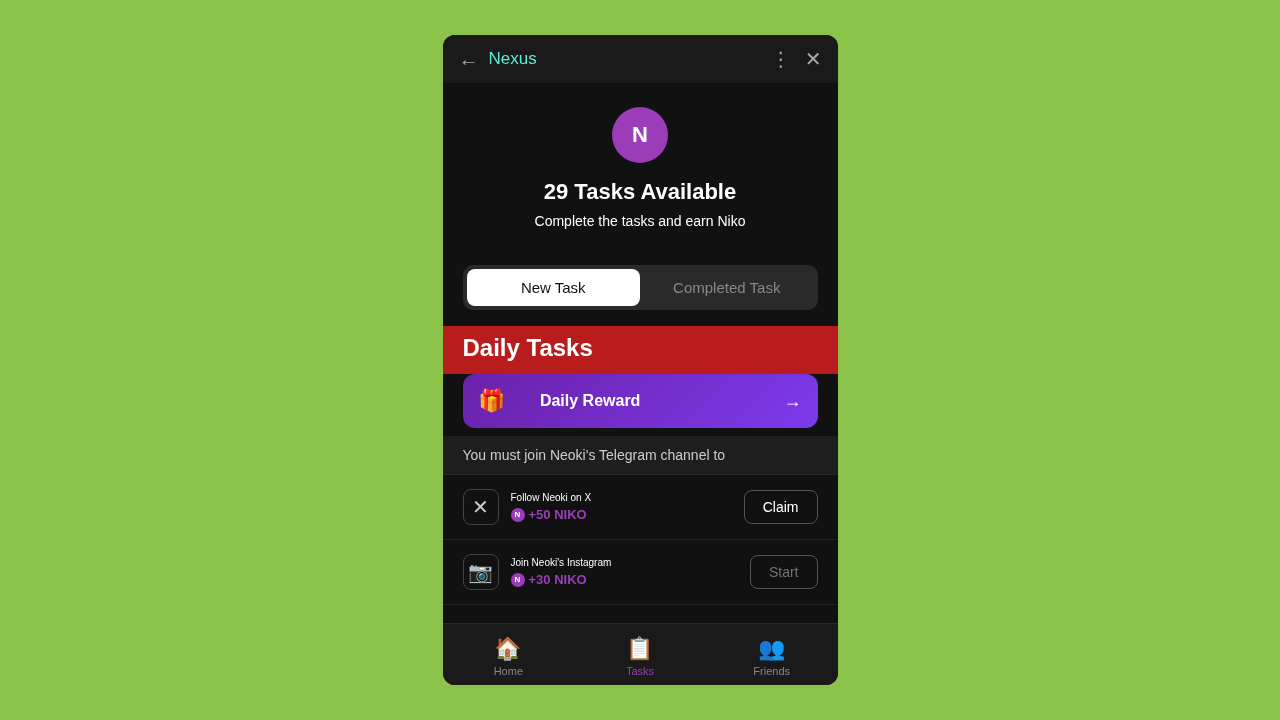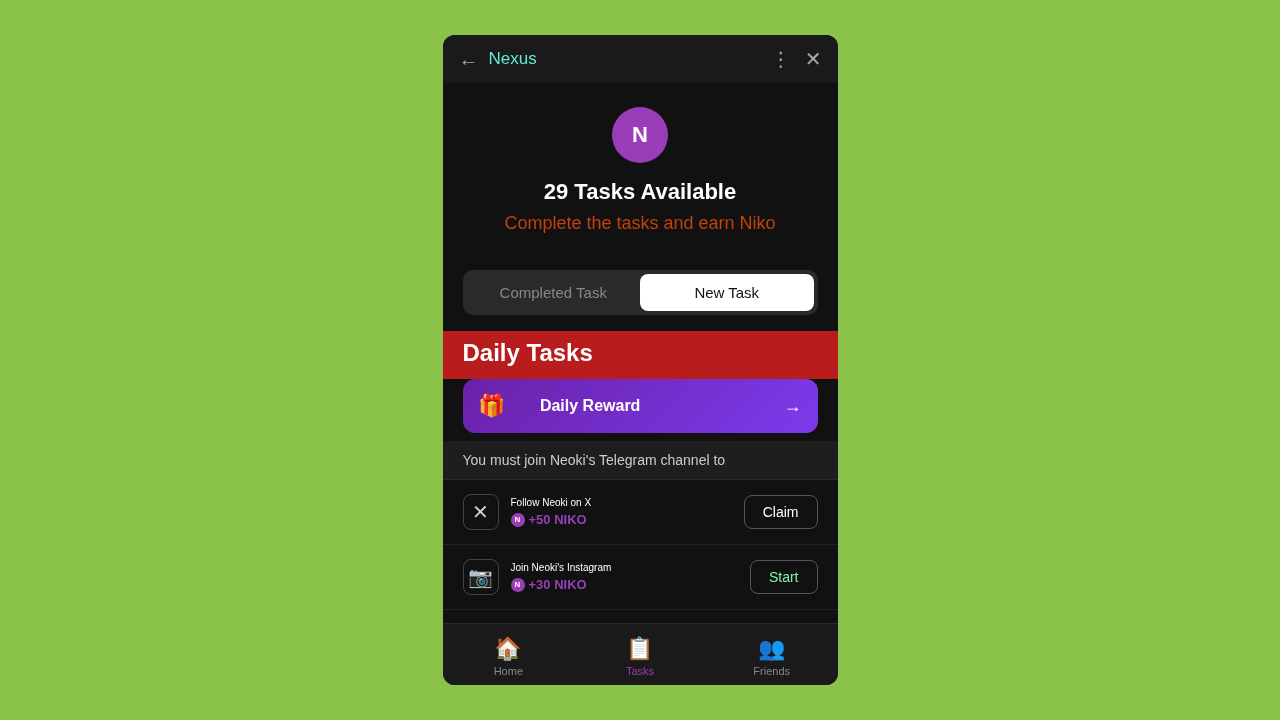--- a/index.html
+++ b/index.html
@@ -82,22 +82,22 @@
       font-weight: 700;
       margin-bottom: 16px;
     }
     .tasks-count {
       color: #ffffff;
       font-size: 22px;
       font-weight: 700;
       margin-bottom: 8px;
     }
     .tasks-subtitle {
-      color: #c2410c;
-      font-size: 18px;
+      color: #ffffff;
+      font-size: 14px;
     }
     .tab-section {
       padding: 16px 20px;
       background: #111111;
     }
     .tab-container {
       display: flex;
       background: #2a2a2a;
       border-radius: 10px;
       padding: 4px;
@@ -222,21 +222,21 @@
       color: #ffffff;
       padding: 8px 18px;
       border-radius: 8px;
       font-size: 14px;
       font-weight: 500;
       cursor: pointer;
     }
     .btn-start {
       background: transparent;
       border: 1.5px solid #555555;
-      color: #86efac;
+      color: #737373;
       padding: 8px 18px;
       border-radius: 8px;
       font-size: 14px;
       font-weight: 500;
       cursor: pointer;
     }
     .bottom-nav {
       display: flex;
       background: #1a1a1a;
       border-top: 1px solid #2a2a2a;
@@ -305,22 +305,22 @@
     <div class="header-section">
       <div class="avatar-circle">
         <span>N</span>
       </div>
       <div class="tasks-count">29 Tasks Available</div>
       <div class="tasks-subtitle">Complete the tasks and earn Niko</div>
     </div>
 
     <div class="tab-section">
       <div class="tab-container">
+        <button class="tab tab-active">New Task</button>
         <button class="tab tab-inactive">Completed Task</button>
-        <button class="tab tab-active">New Task</button>
       </div>
     </div>
 
     <div class="section-title">Daily Tasks</div>
 
     <div class="daily-reward-card">
       <div class="daily-reward-left">
         <span class="daily-reward-icon">🎁</span>
         <span class="daily-reward-label">Daily Reward</span>
       </div>

